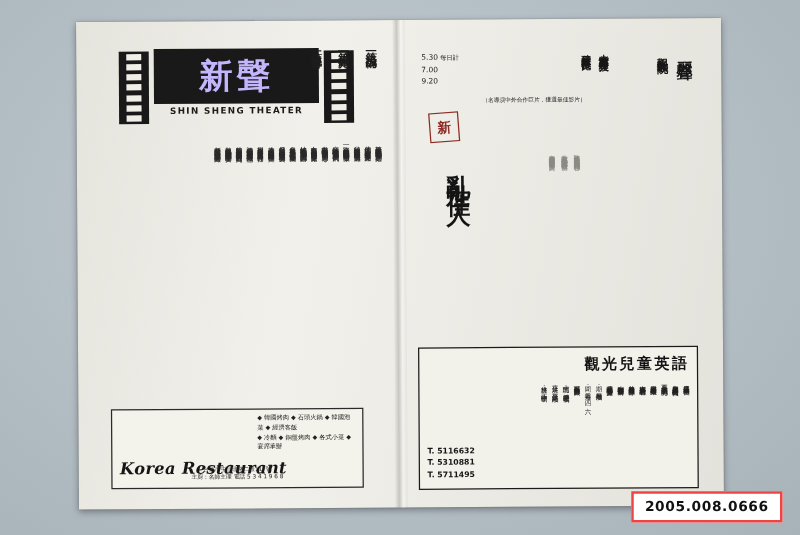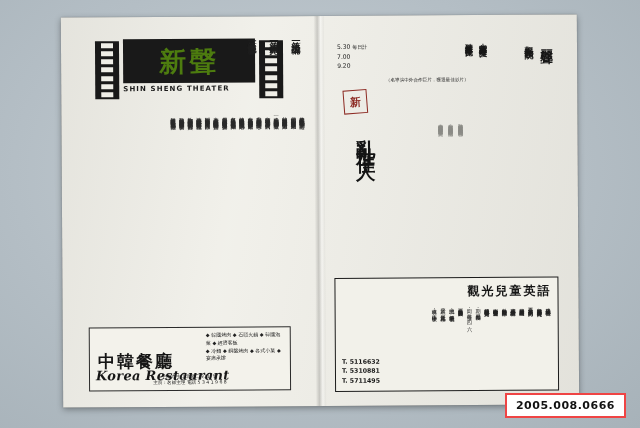--- a/index.html
+++ b/index.html
@@ -44,29 +44,29 @@
     position:absolute;left:34px;top:22px;width:192px;height:62px;
   }
   .film-strip{
     position:absolute;left:0;top:2px;width:24px;height:58px;
     background:#191919;
     display:flex;flex-direction:column;justify-content:space-around;align-items:center;
   }
   .film-strip i{display:block;width:12px;height:5px;background:#efeee7;}
   .masthead-title{
     position:absolute;left:28px;top:0;width:132px;height:44px;
-    background:#191919;color:#4d7c0f;
+    background:#191919;color:#c4b5fd;
     font-family:"DejaVu Sans","Liberation Sans",sans-serif;
     font-size:27px;font-weight:bold;letter-spacing:3px;
     display:flex;align-items:center;justify-content:center;
     line-height:1;
   }
   .masthead-en{
     position:absolute;left:28px;top:46px;width:132px;
-    font-size:7px;letter-spacing:1.1px;color:#1b1b1b;font-weight:bold;
+    text-align:center;font-size:7px;letter-spacing:1.1px;color:#1b1b1b;font-weight:bold;
   }
   .film-strip.right{left:164px;}
 
   .vtext{
     writing-mode:vertical-rl;
     text-orientation:upright;
     font-family:"DejaVu Sans","Liberation Sans",sans-serif;
     color:#1d1d1d;
     line-height:1.12;
     letter-spacing:1px;
@@ -249,21 +249,20 @@
       <div class="body-col">本片由名導演精心執導演員陣容堅強而整齊</div>
       <div class="body-col">攝影配樂俱屬上乘是近年來難得一見的佳作</div>
       <div class="body-col">請各位觀眾踴躍前來觀賞並請準時入場就座</div>
       <div class="body-col">放映期間請勿吸煙談話以免影響他人的觀賞</div>
       <div class="body-col">敬祝各位觀眾身體健康萬事如意闔家平安喜</div>
       <div class="body-col">新聲戲院全體員工同仁敬上謹此奉告諸君知</div>
     </div>
 
     <div class="ad-korea">
       <div class="en">Korea Restaurant</div>
-      <div class="cn">中韓餐廳</div>
       <div class="menu">
         <div>◆ 韓國烤肉 ◆ 石頭火鍋 ◆ 韓國泡菜 ◆ 經濟客飯</div>
         <div>◆ 冷麵 ◆ 銅盤烤肉 ◆ 各式小菜 ◆ 宴席承辦</div>
       </div>
       <div class="addr">
         <div>台北市中山北路二段117號</div>
         <div>主廚：名師主理 電話 5 3 4 1 9 6 8</div>
       </div>
     </div>
   </div>

